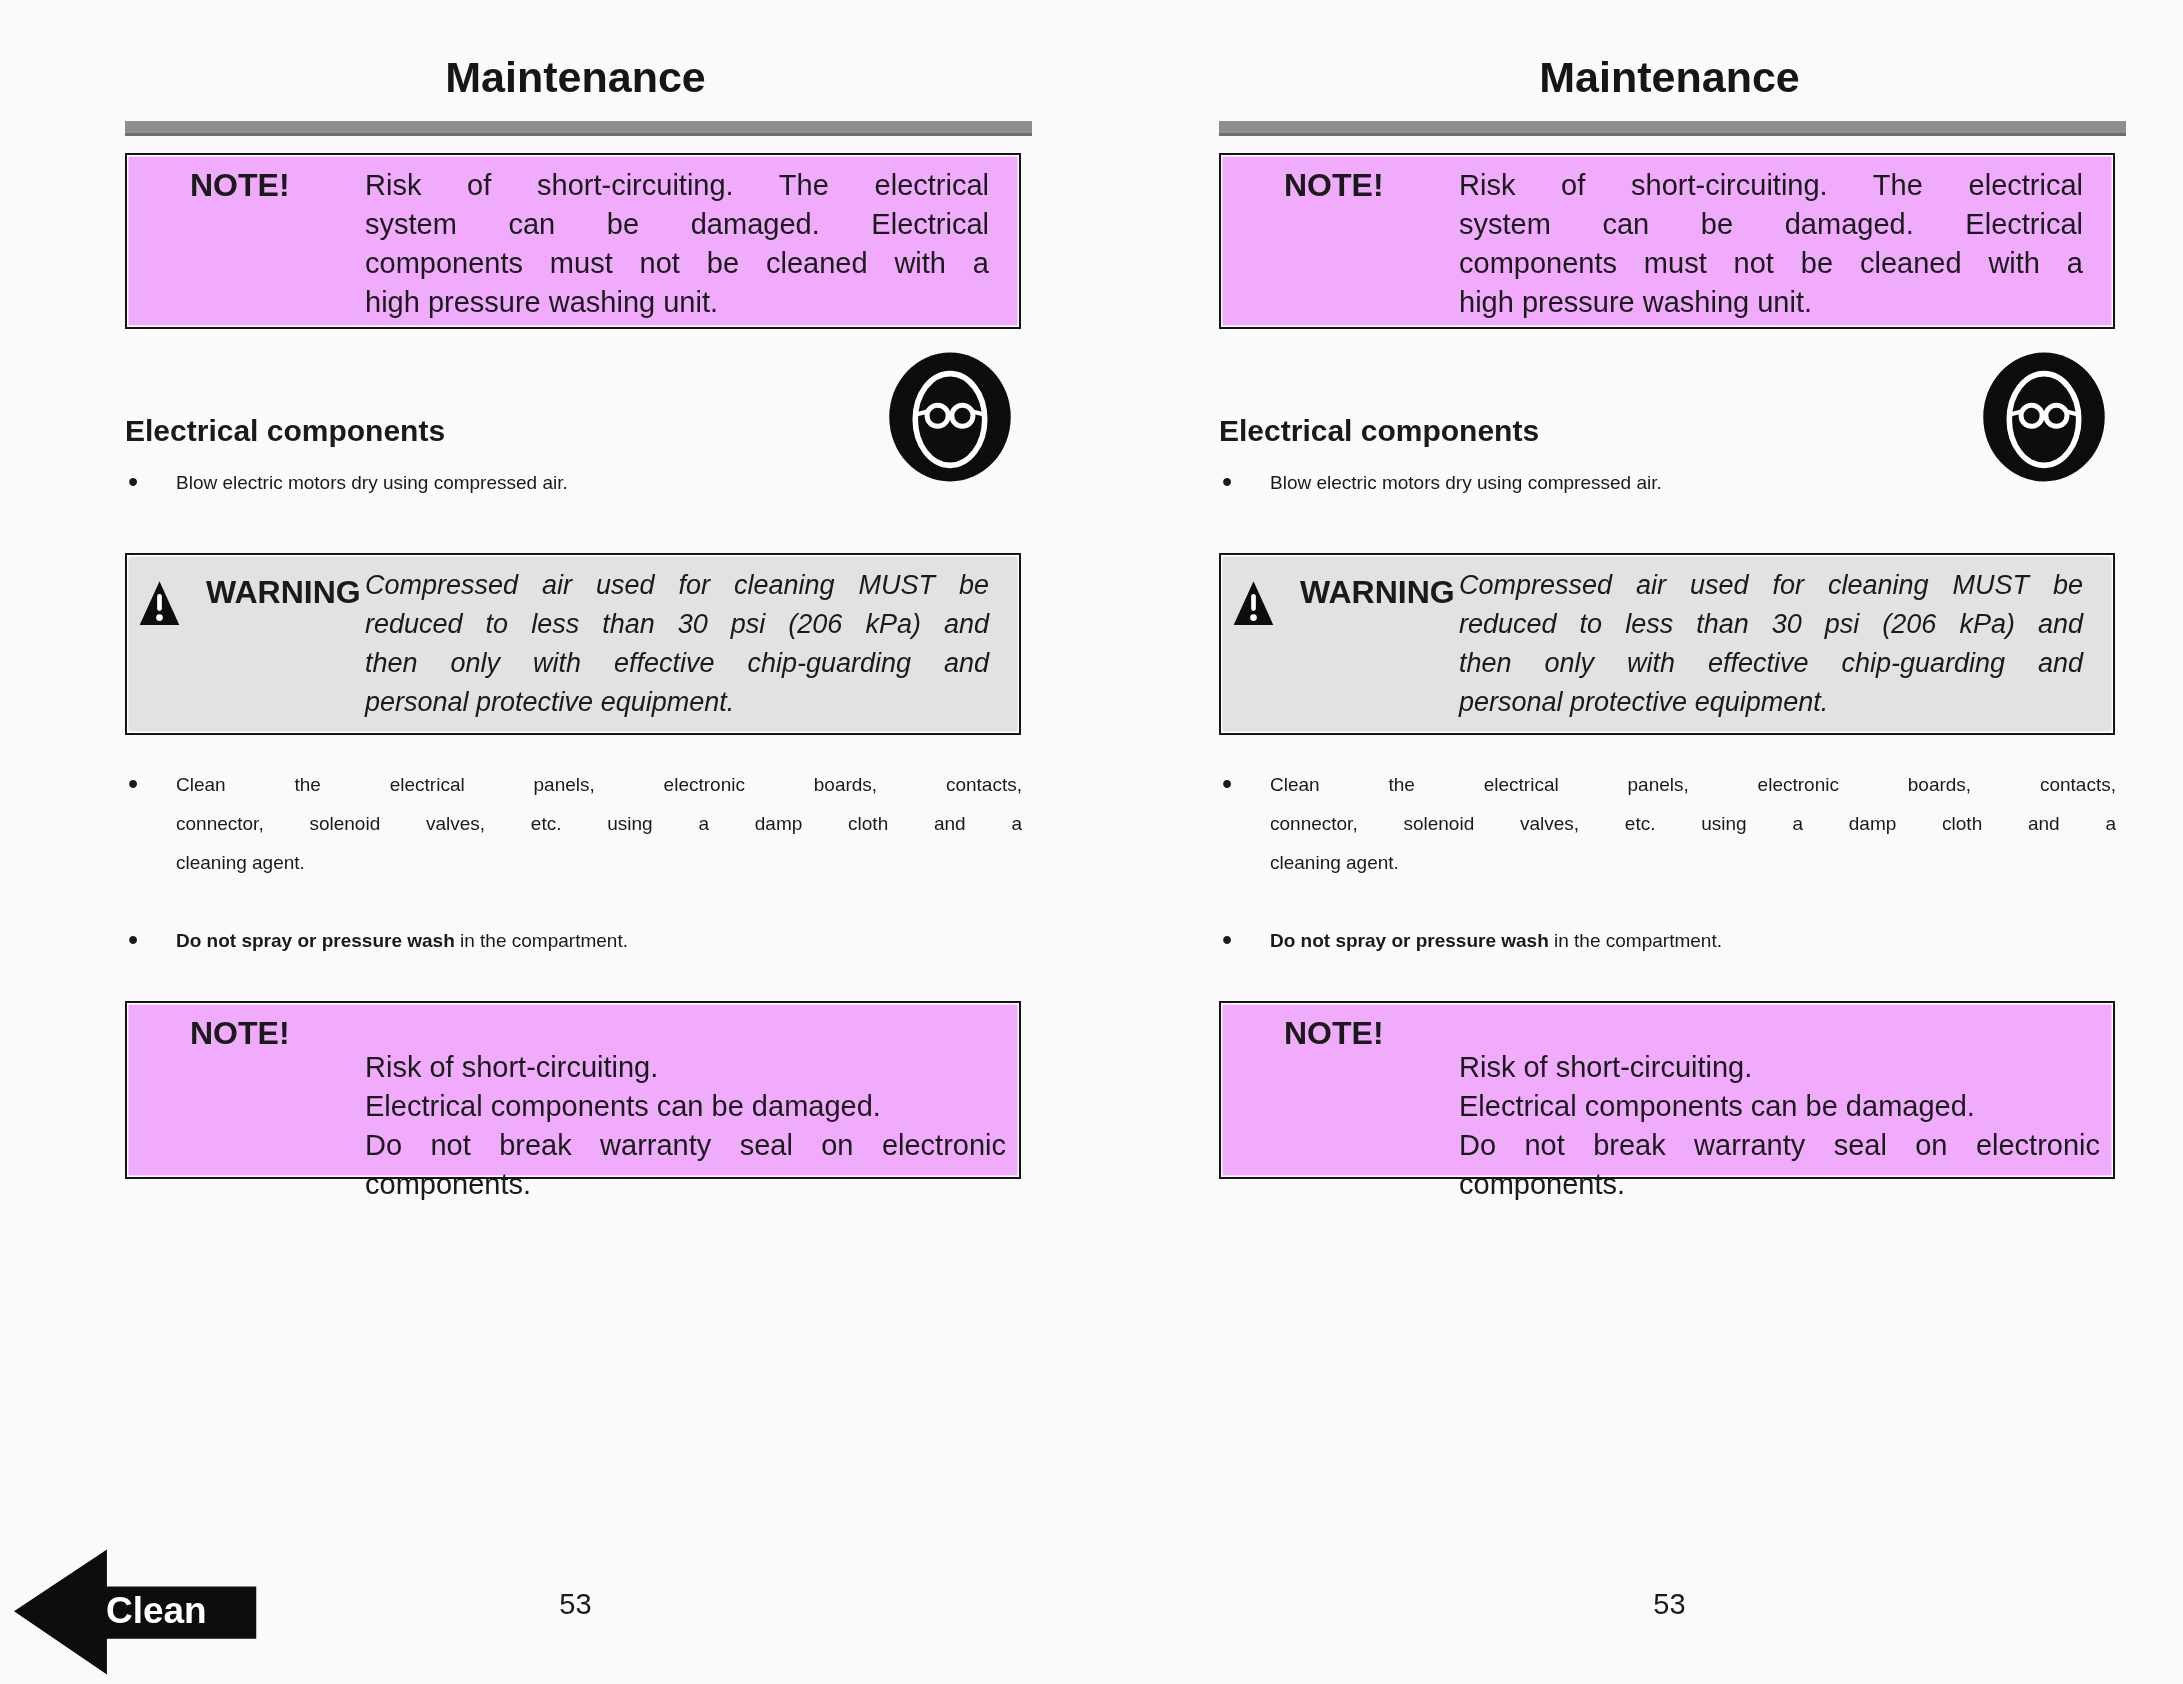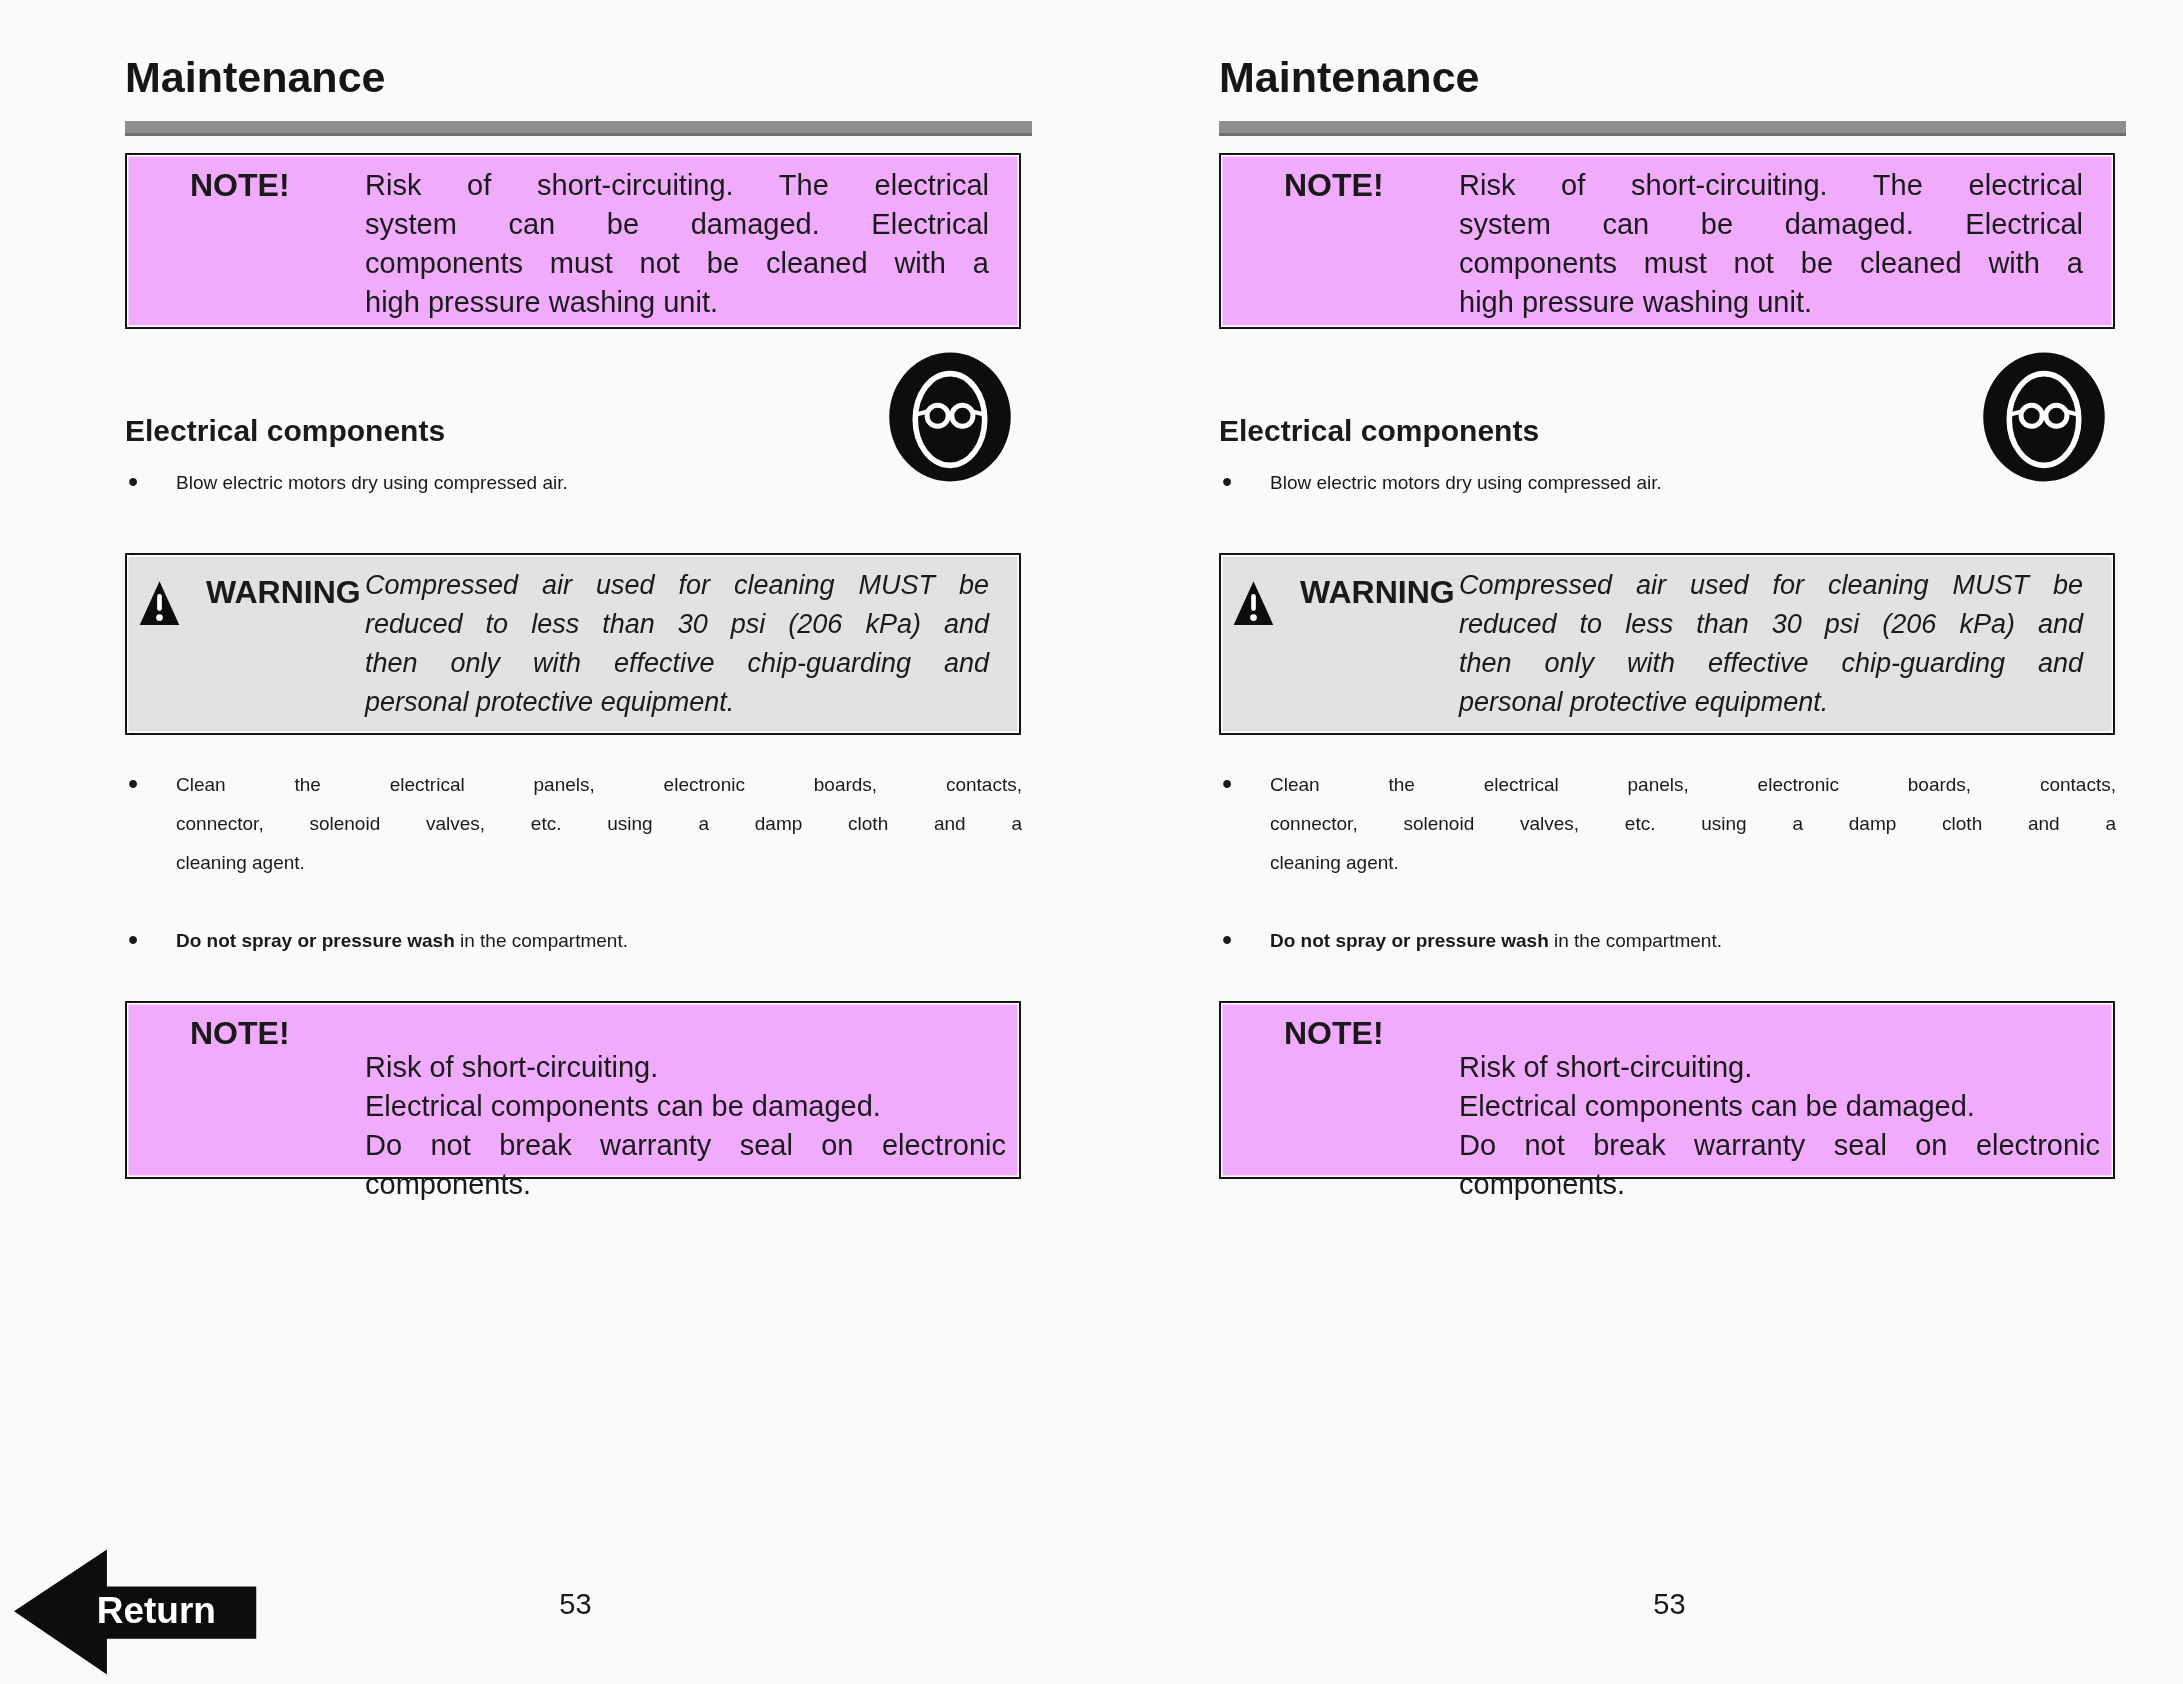--- a/index.html
+++ b/index.html
@@ -7,21 +7,21 @@
     position:relative;width:2183px;height:1684px;overflow:hidden;
     background:#fafafa;
     font-family:"Liberation Sans","DejaVu Sans",sans-serif;
     color:#1a1a1a;
   }
   .page{position:absolute;top:0;left:0;width:1092px;height:1684px;}
   .page.right{left:1094px;}
 
   .title{
     position:absolute;left:125px;top:55px;width:901px;
-    text-align:left;font-size:43px;font-weight:bold;color:#161616;
+    text-align:center;font-size:43px;font-weight:bold;color:#161616;
     line-height:45px;
   }
   .rule{
     position:absolute;left:125px;top:121px;width:907px;height:11.7px;
     background:#8e8e8e;border-bottom:3.4px solid #6f6f6f;
   }
 
   .notebox{
     position:absolute;left:125px;width:892px;
     background:#f0abfc;border:2.1px solid #141414;
@@ -254,17 +254,17 @@
       </div>
     </div>
 
     <div class="pagenum">53</div>
   </div>
 
   <div class="return-btn">
     <svg viewBox="0 0 356 186">
       <polygon points="0,92 135,2 135,56 352,56 352,132 135,132 135,184" fill="#0d0d0d"></polygon>
     </svg>
-    <div class="return-label">Return</div>
+    <div class="return-label">Clean</div>
   </div>
 
 </div>
 
 
 </body></html>

